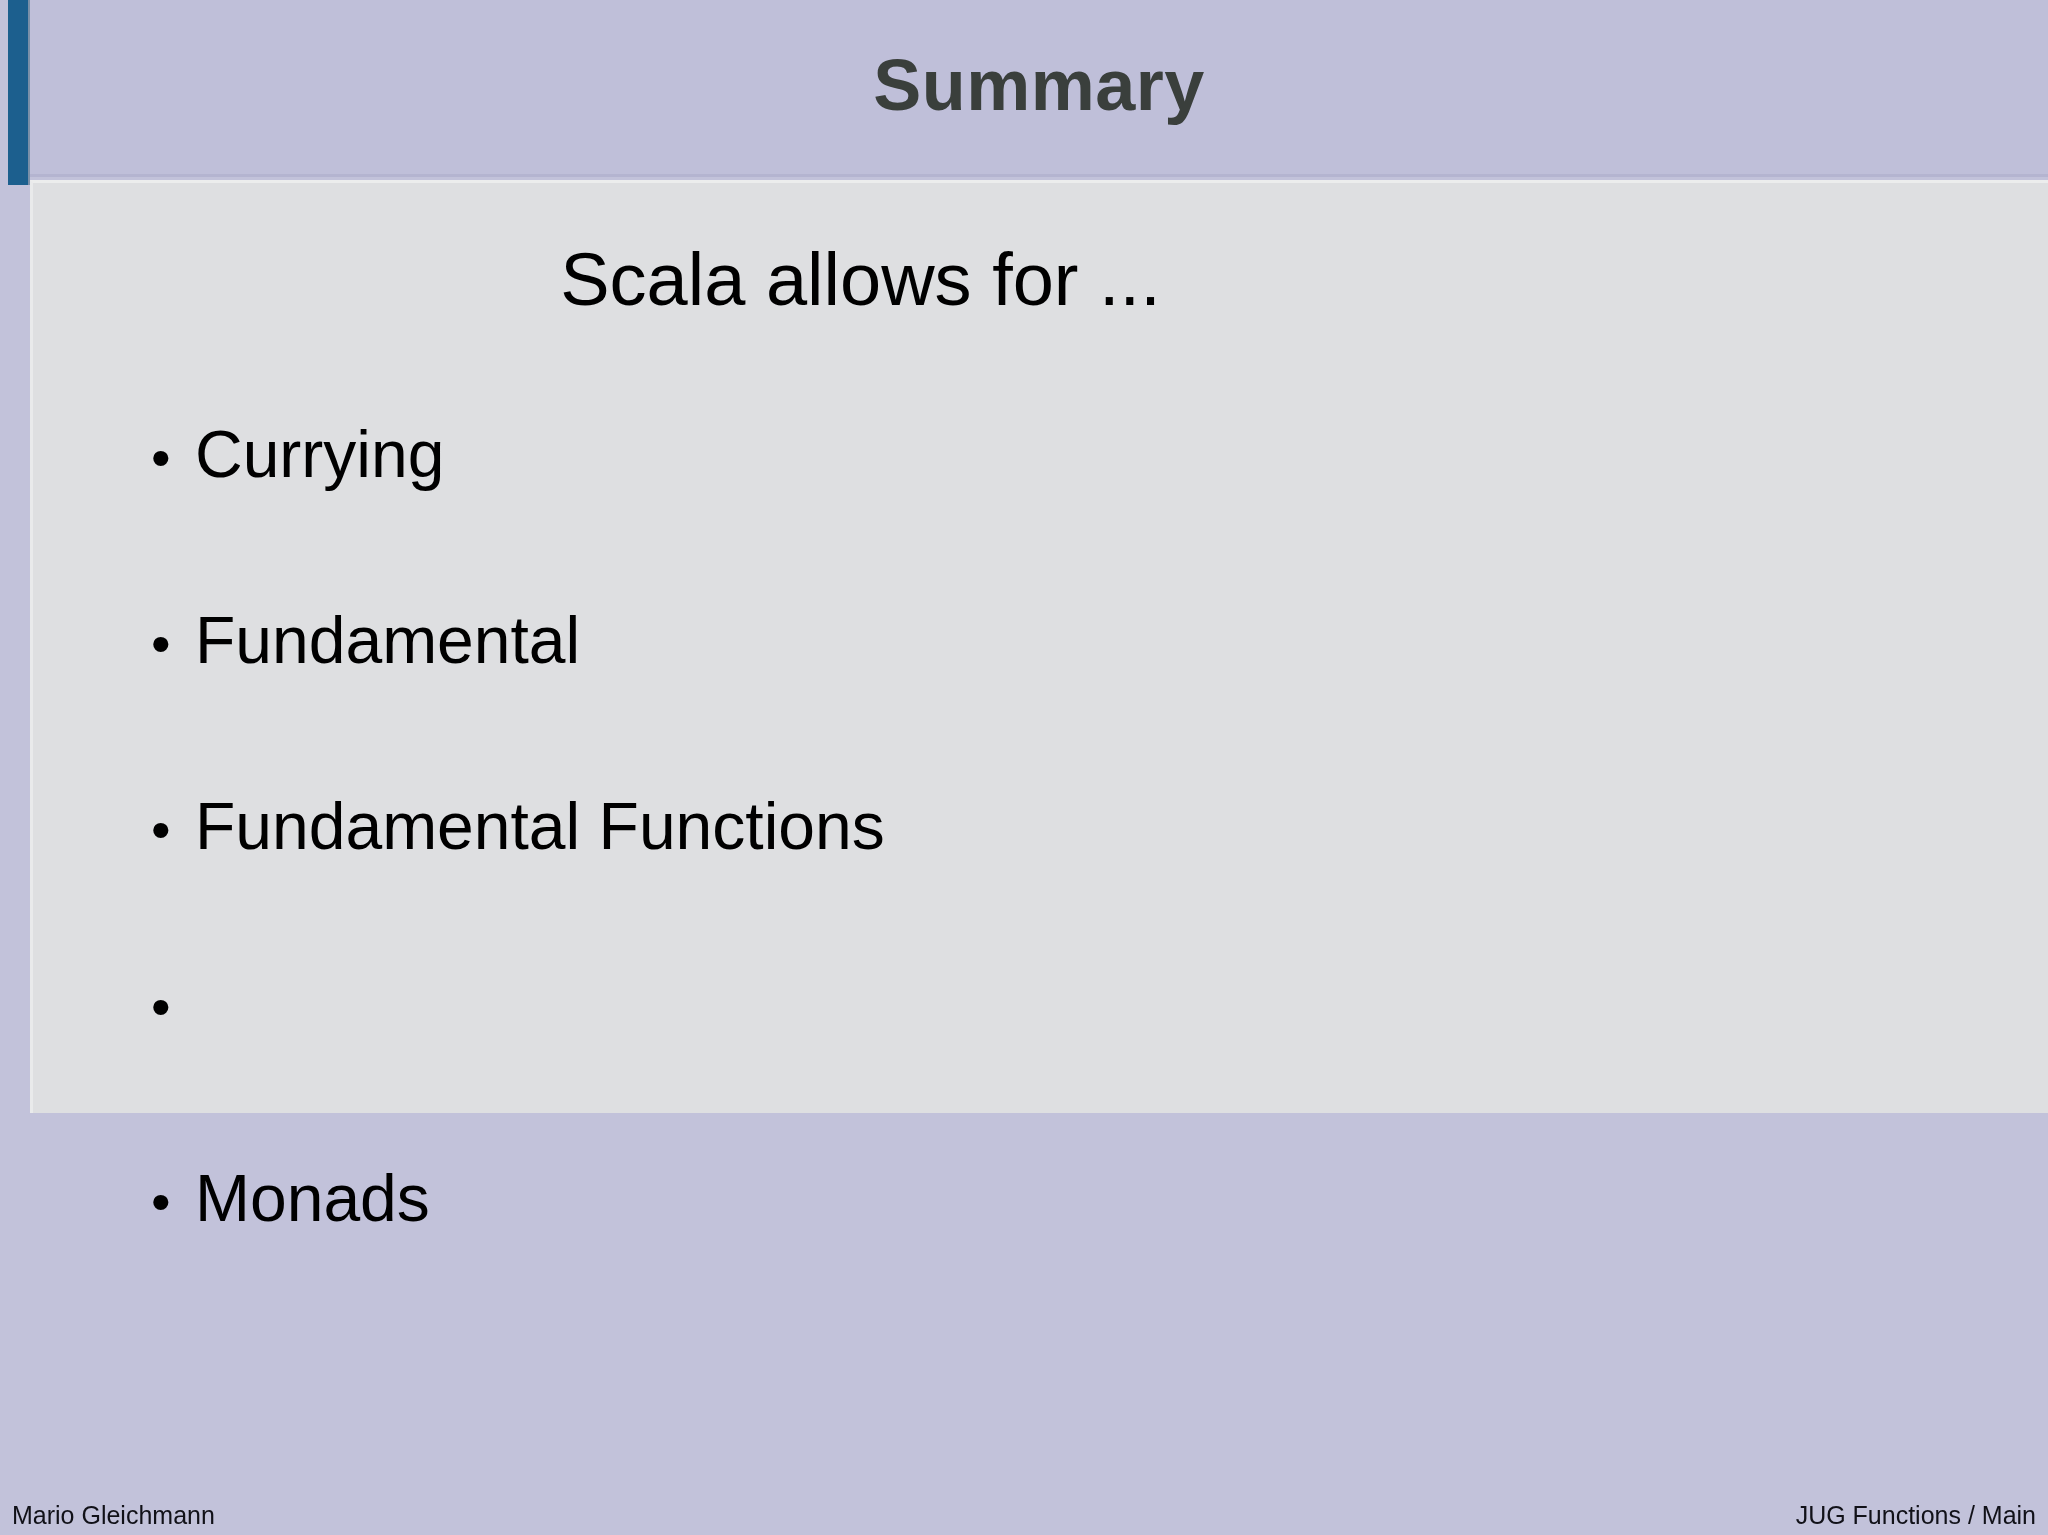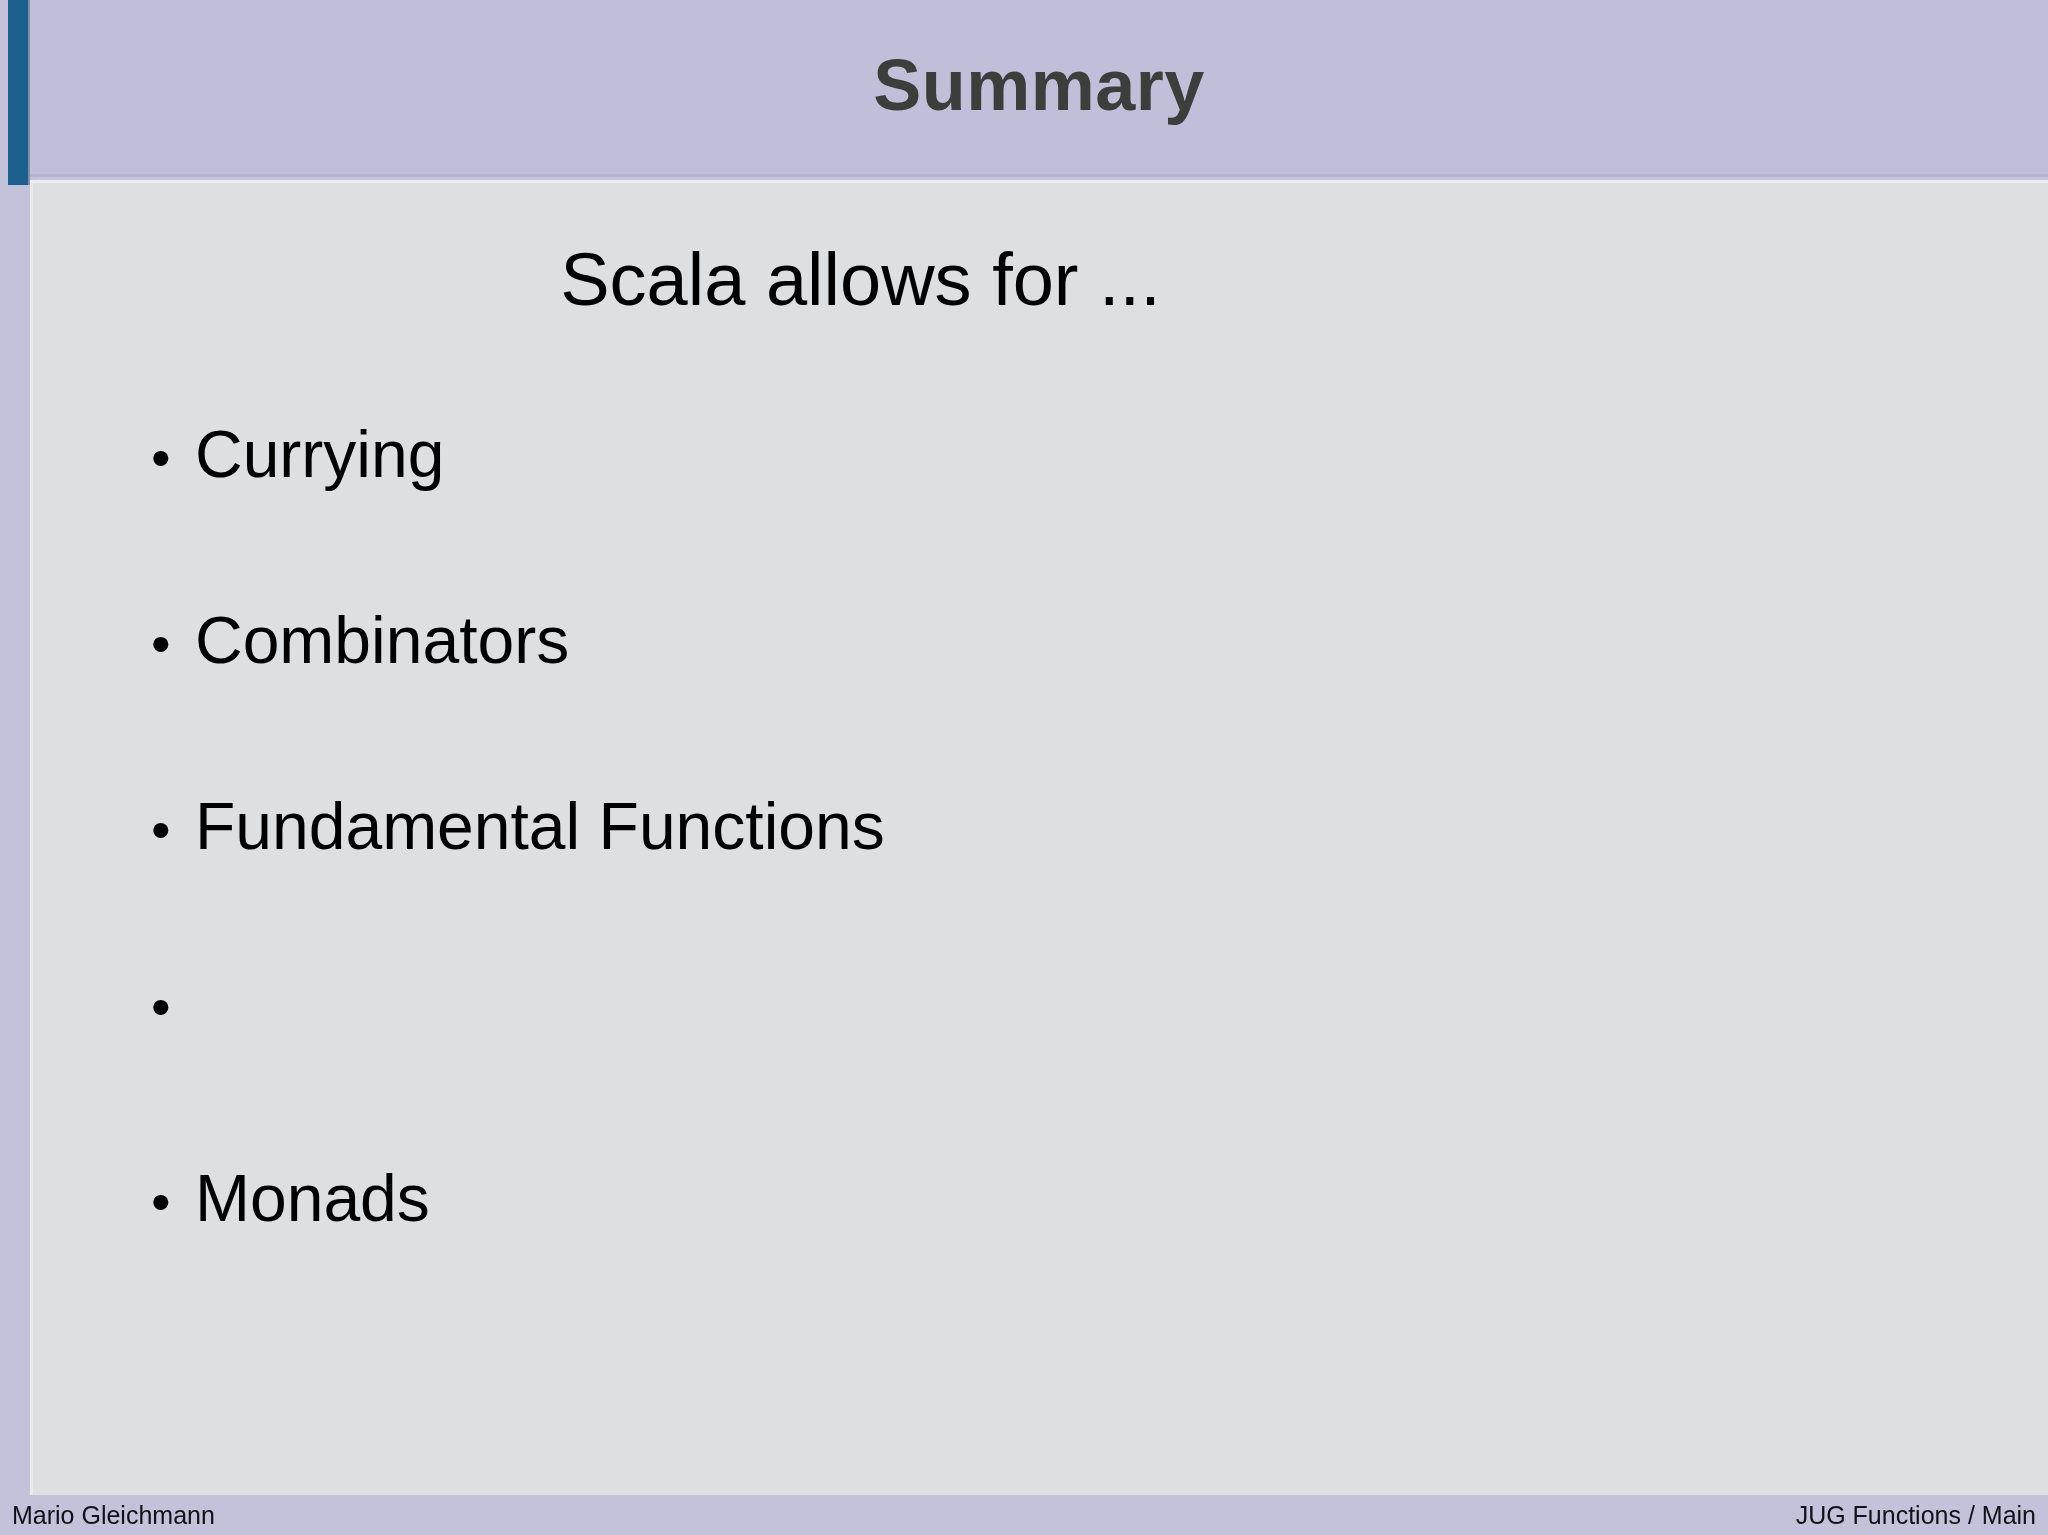--- a/index.html
+++ b/index.html
@@ -65,21 +65,21 @@
     position: relative;
     top: -4px;
   }
 
   
   .body-panel {
     position: absolute;
     left: 30px;
     top: 180px;
     width: 2018px;
-    height: 1315px;
+    height: 933px;
     background: #dedfe1;
     border-top: 3px solid #eceded;
     border-left: 3px solid #e9eaeb;
     box-sizing: border-box;
   }
 
   .subtitle {
     position: absolute;
     left: 0;
     right: 0;
@@ -155,21 +155,21 @@
 
     <div class="subtitle">Scala allows for ...</div>
 
     <ul class="bullet-list">
       <li class="bullet-item">
         <span class="bullet-dot">•</span>
         <span class="bullet-text">Currying</span>
       </li>
       <li class="bullet-item">
         <span class="bullet-dot">•</span>
-        <span class="bullet-text">Combinators</span>
+        <span class="bullet-text">Fundamental</span>
       </li>
       <li class="bullet-item">
         <span class="bullet-dot">•</span>
         <span class="bullet-text">Fundamental Functions</span>
       </li>
       <li class="bullet-item">
         <span class="bullet-dot">•</span>
       </li>
       <li class="bullet-item">
         <span class="bullet-dot">•</span>

